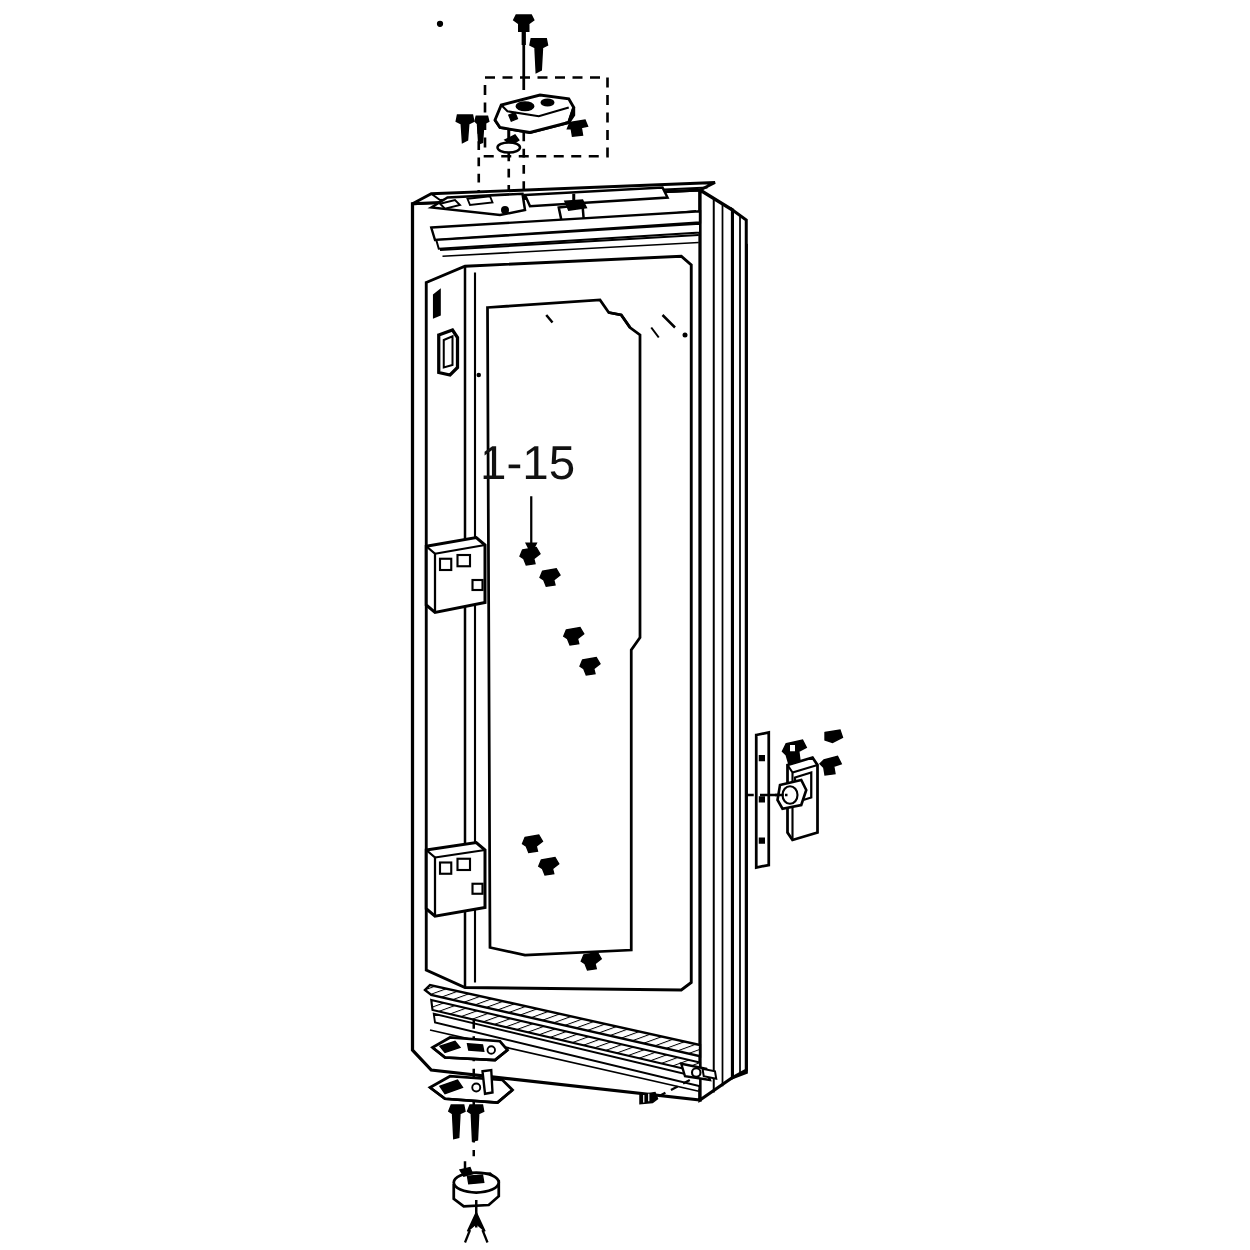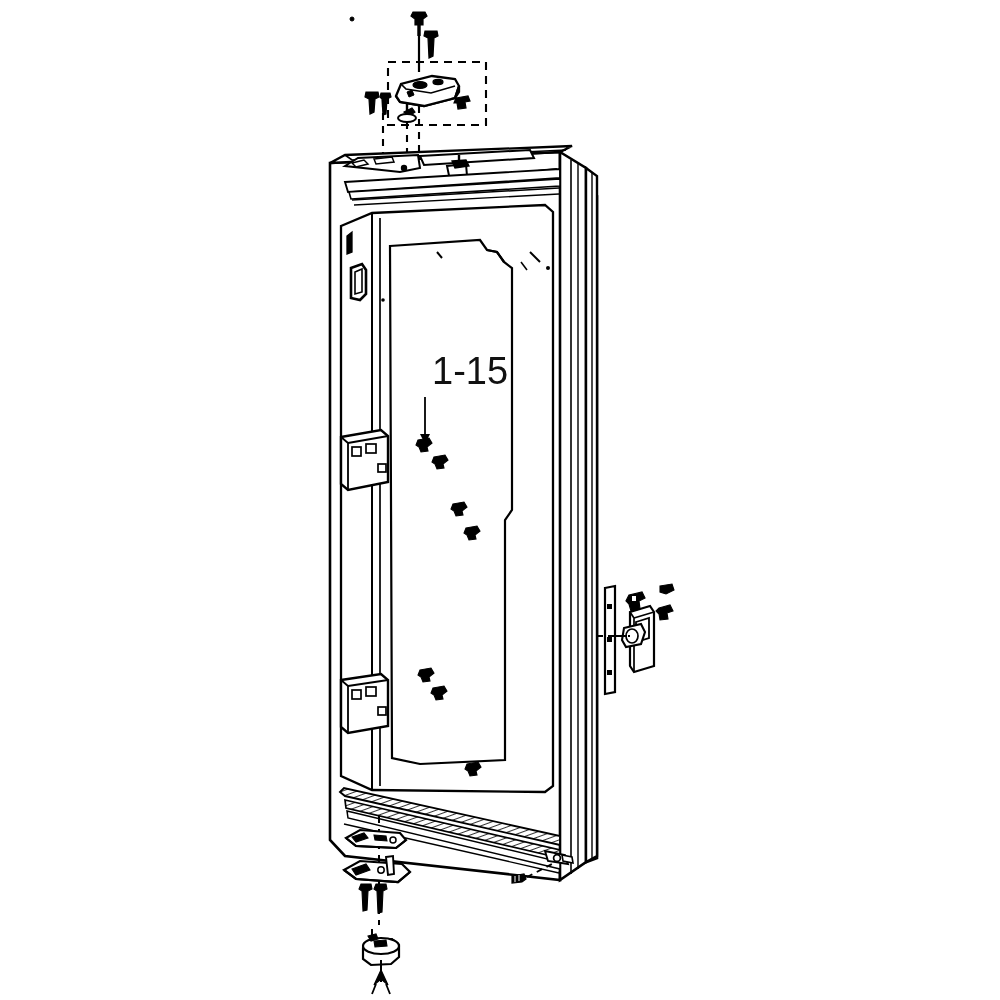--- a/index.html
+++ b/index.html
@@ -326,15 +326,15 @@
       <g>
         <line x1="381" y1="960" x2="381" y2="982" stroke="#000000" stroke-width="2"></line>
         <path d="M374,985 L381,970 L388,985 L381,979 Z" fill="#000000" stroke="#000000" stroke-width="1.2"></path>
         <line x1="376" y1="984" x2="372" y2="994" stroke="#000000" stroke-width="1.8"></line>
         <line x1="386" y1="984" x2="390" y2="994" stroke="#000000" stroke-width="1.8"></line>
       </g>
     </g>
 
   </svg>
 
-  <div class="callout-label" style="left:384px; top:352px;margin-left:48px;">1-15</div>
+  <div class="callout-label" style="left:384px; top:352px;">1-15</div>
 
 </div>
 
 </body></html>

